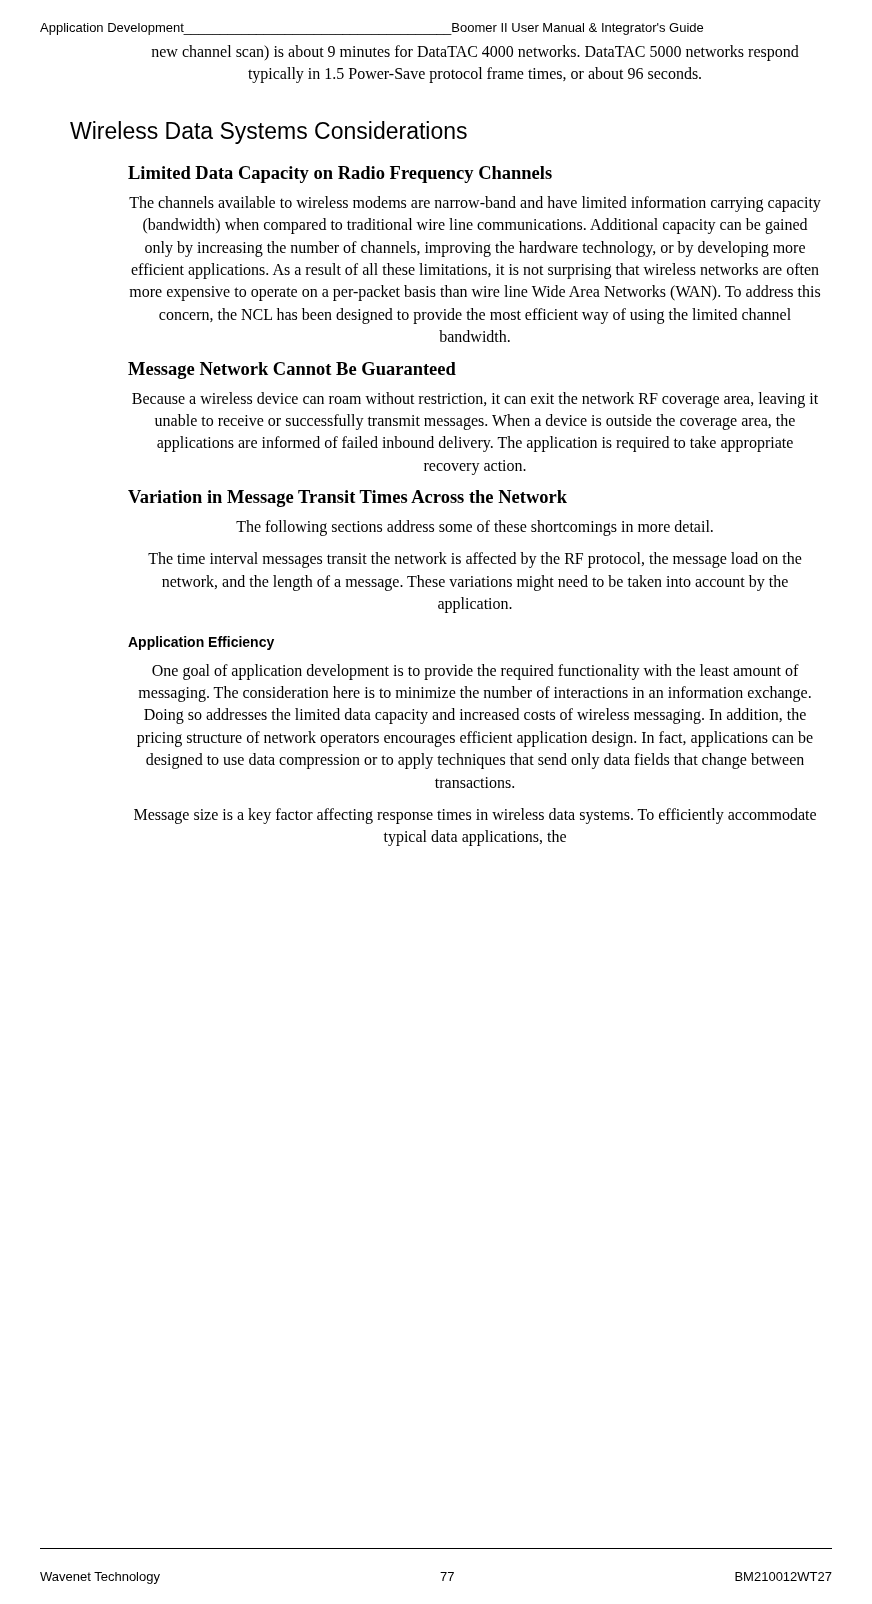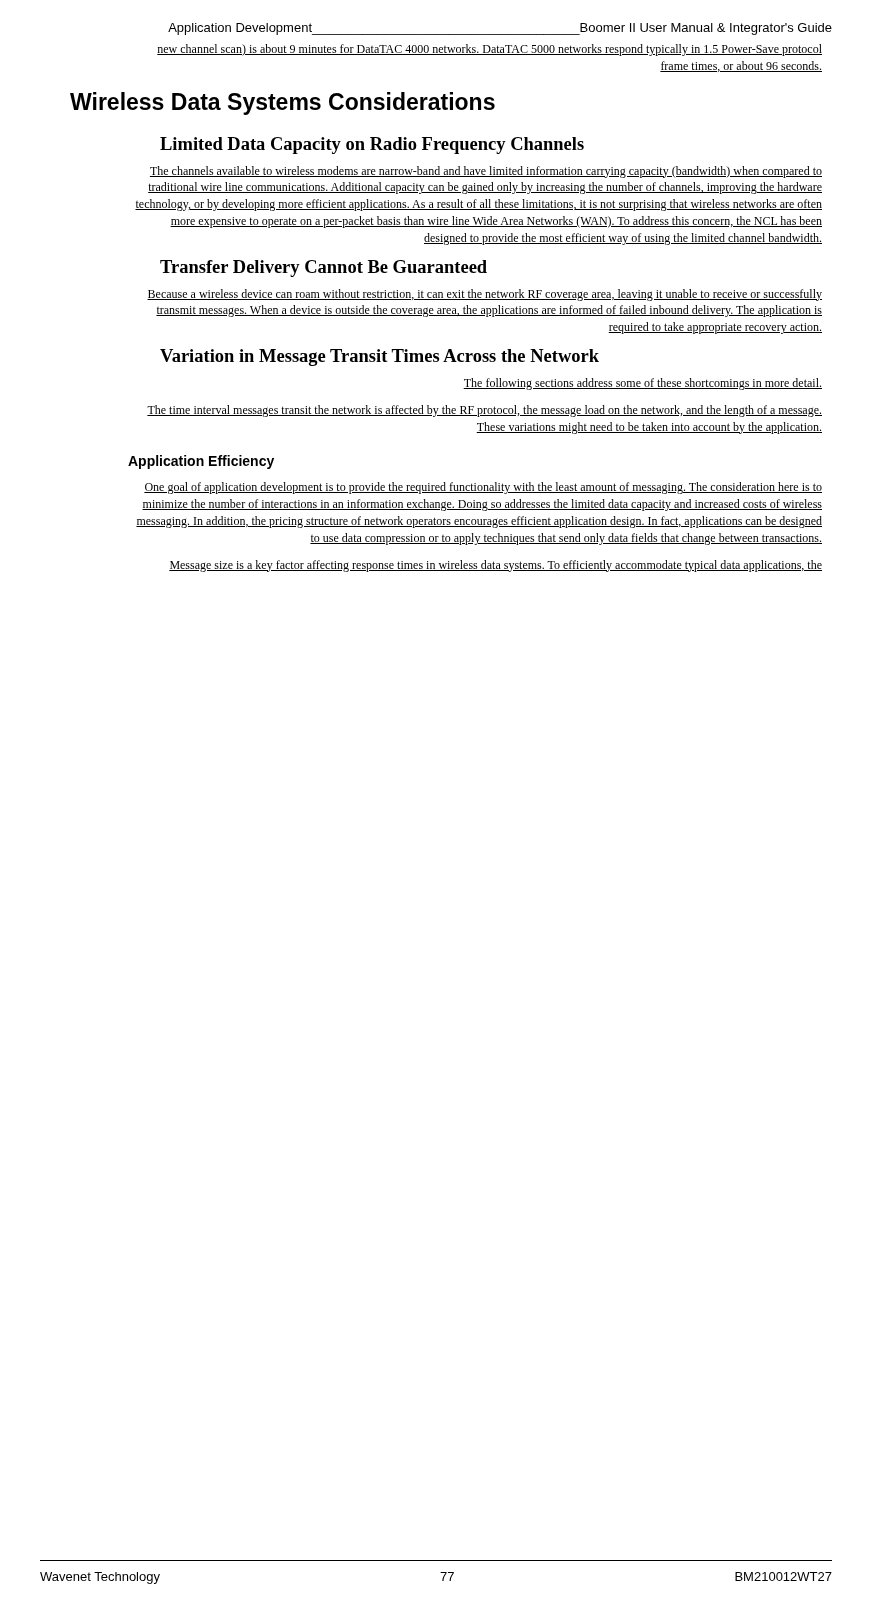--- a/index.html
+++ b/index.html
@@ -11,93 +11,91 @@
       width: 872px;
       height: 1604px;
       background: #ffffff;
       font-family: Georgia, 'Times New Roman', serif;
       color: #000;
       position: relative;
       padding: 20px 40px;
     }
     .header-row {
       display: flex;
-      justify-content: flex-end;
+      justify-content: flex-start;
       font-family: Arial, sans-serif;
       font-size: 13px;
       margin-bottom: 6px;
     }
     .header-separator {
       letter-spacing: 0;
     }
     .content {
       padding-left: 88px;
       padding-right: 10px;
     }
     .body-text {
-      font-size: 12px;
+      font-size: 16px;
       line-height: 1.4;
       margin-bottom: 10px;
-      text-align: right;
-      text-decoration: underline;
+      text-align: center;
     }
     .h1 {
       font-family: Arial, sans-serif;
       font-size: 23px;
-      font-weight: bold;
-      margin-top: 14px;
+      font-weight: normal;
+      margin-top: 32px;
       margin-bottom: 18px;
       margin-left: -58px;
     }
     .h2 {
       font-family: Arial, sans-serif;
       font-size: 14px;
       font-weight: bold;
       margin-top: 18px;
       margin-bottom: 10px;
     }
     .bold-para {
       font-weight: bold;
       font-size: 18.5px;
       margin-top: 10px;
       margin-bottom: 8px;
-      margin-left: 32px;
     }
     .footer {
       position: absolute;
       bottom: 20px;
       left: 40px;
       right: 40px;
       display: flex;
       justify-content: space-between;
       font-family: Arial, sans-serif;
       font-size: 13px;
       border-top: 1px solid #000;
-      padding-top: 8px;
+      padding-top: 20px;
     }
   </style>
 </head>
 <body>
 
 <div class="header-row">
   <span>Application Development</span>
   <span class="header-separator">_____________________________________</span>
   <span>Boomer II User Manual &amp; Integrator's Guide</span>
 </div>
 
 <div class="content">
   <p class="body-text">new channel scan) is about 9 minutes for DataTAC 4000 networks. DataTAC 5000 networks respond typically in 1.5 Power-Save protocol frame times, or about 96 seconds.</p>
 
   <h2 class="h1">Wireless Data Systems Considerations</h2>
 
 
   <p class="bold-para">Limited Data Capacity on Radio Frequency Channels</p>
   <p class="body-text">The channels available to wireless modems are narrow-band and have limited information carrying capacity (bandwidth) when compared to traditional wire line communications. Additional capacity can be gained only by increasing the number of channels, improving the hardware technology, or by developing more efficient applications. As a result of all these limitations, it is not surprising that wireless networks are often more expensive to operate on a per-packet basis than wire line Wide Area Networks (WAN). To address this concern, the NCL has been designed to provide the most efficient way of using the limited channel bandwidth.</p>
 
-  <p class="bold-para">Transfer Delivery Cannot Be Guaranteed</p>
+  <p class="bold-para">Message Network Cannot Be Guaranteed</p>
   <p class="body-text">Because a wireless device can roam without restriction, it can exit the network RF coverage area, leaving it unable to receive or successfully transmit messages. When a device is outside the coverage area, the applications are informed of failed inbound delivery. The application is required to take appropriate recovery action.</p>
 
   <p class="bold-para">Variation in Message Transit Times Across the Network</p>
   <p class="body-text">The following sections address some of these shortcomings in more detail.</p>
   <p class="body-text">The time interval messages transit the network is affected by the RF protocol, the message load on the network, and the length of a message. These variations might need to be taken into account by the application.</p>
 
   <h3 class="h2">Application Efficiency</h3>
   <p class="body-text">One goal of application development is to provide the required functionality with the least amount of messaging. The consideration here is to minimize the number of interactions in an information exchange. Doing so addresses the limited data capacity and increased costs of wireless messaging. In addition, the pricing structure of network operators encourages efficient application design. In fact, applications can be designed to use data compression or to apply techniques that send only data fields that change between transactions.</p>
 
   <p class="body-text">Message size is a key factor affecting response times in wireless data systems. To efficiently accommodate typical data applications, the</p>

